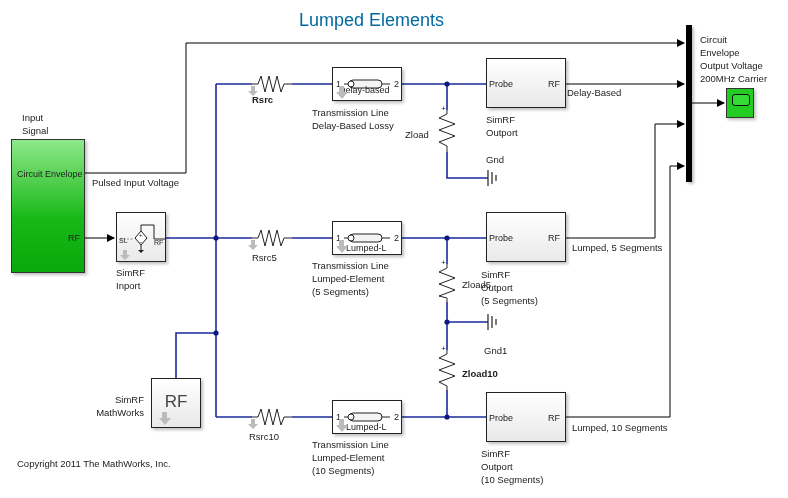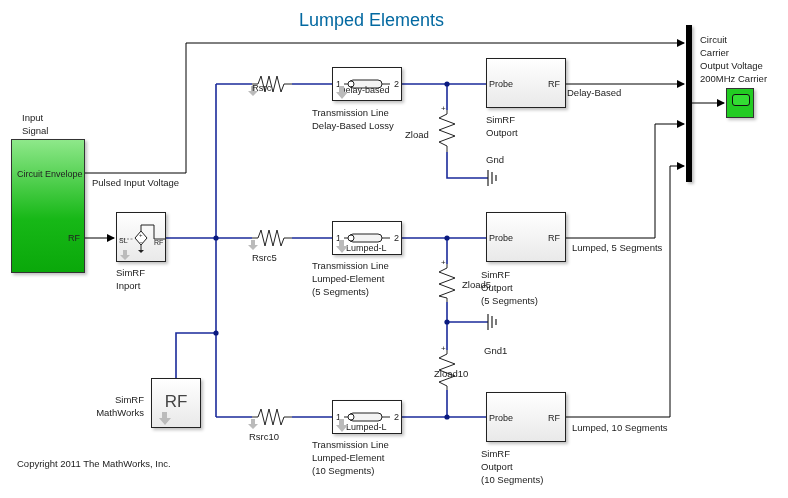--- a/index.html
+++ b/index.html
@@ -173,21 +173,21 @@
   <div class="rf-param-txt">RF</div>
   <svg width="14" height="14" style="position:absolute;left:6px;top:33px;">
     <path d="M4,0 h5 v6 h4 l-6,7 l-6,-7 h3 z" fill="#bbb"></path>
   </svg>
 </div>
 <div class="lbl lbl-right" style="left:80px;top:393px;width:64px;">
   <div>SimRF</div>
   <div>MathWorks</div>
 </div>
 
-<div class="lbl" style="left:252px;top:81px;width:40px;">Rsrc</div>
+<div class="lbl" style="left:252px;top:93px;width:40px;font-weight:bold;">Rsrc</div>
 <div class="lbl" style="left:252px;top:251px;width:40px;">Rsrc5</div>
 <div class="lbl" style="left:249px;top:430px;width:46px;">Rsrc10</div>
 
 <div class="block" style="left:332px;top:67px;width:70px;height:34px;background:transparent;">
   <span class="port-txt" style="left:3px;top:11px;">1</span>
   <span class="port-txt" style="left:61px;top:11px;">2</span>
   <span class="port-txt" style="left:6px;top:17px;">Delay-based</span>
   <svg width="12" height="14" style="position:absolute;left:3px;top:18px;">
       <path d="M3,0 h5 v6 h4 l-6,7 l-6,-7 h3 z" fill="#bbb"></path>
     </svg>
@@ -220,21 +220,21 @@
     </svg>
 </div>
 <div class="lbl" style="left:312px;top:438px;width:110px;">
   <div>Transmission Line</div>
   <div>Lumped-Element</div>
   <div>(10 Segments)</div>
 </div>
 
 <div class="lbl lbl-left" style="left:405px;top:128px;">Zload</div>
 <div class="lbl lbl-left" style="left:462px;top:278px;">Zload5</div>
-<div class="lbl lbl-left" style="left:434px;top:367px;">Zload10</div>
+<div class="lbl lbl-left" style="left:462px;top:367px;font-weight:bold;">Zload10</div>
 
 <div class="lbl lbl-left" style="left:486px;top:153px;">Gnd</div>
 <div class="lbl lbl-left" style="left:484px;top:344px;">Gnd1</div>
 
 <div class="block" style="left:486px;top:58px;width:80px;height:50px;">
   <span class="port-txt" style="left:2px;top:20px;">Probe</span>
   <span class="port-txt" style="right:5px;top:20px;">RF</span>
 </div>
 <div class="lbl" style="left:486px;top:113px;width:80px;">
   <div>SimRF</div>
@@ -261,21 +261,21 @@
   <div>SimRF</div>
   <div>Outport</div>
   <div>(10 Segments)</div>
 </div>
 <div class="lbl lbl-left" style="left:572px;top:421px;">Lumped, 10 Segments</div>
 
 <div class="mux"></div>
 
 <div class="lbl" style="left:700px;top:33px;width:82px;">
   <div>Circuit</div>
-  <div>Carrier</div>
+  <div>Envelope</div>
   <div>Output Voltage</div>
   <div>200MHz Carrier</div>
 </div>
 <div class="scope">
   <div class="scope-screen"></div>
 </div>
 
 <div class="lbl lbl-left" style="left:17px;top:457px;">Copyright 2011 The MathWorks, Inc.</div>
 
 </body></html>

